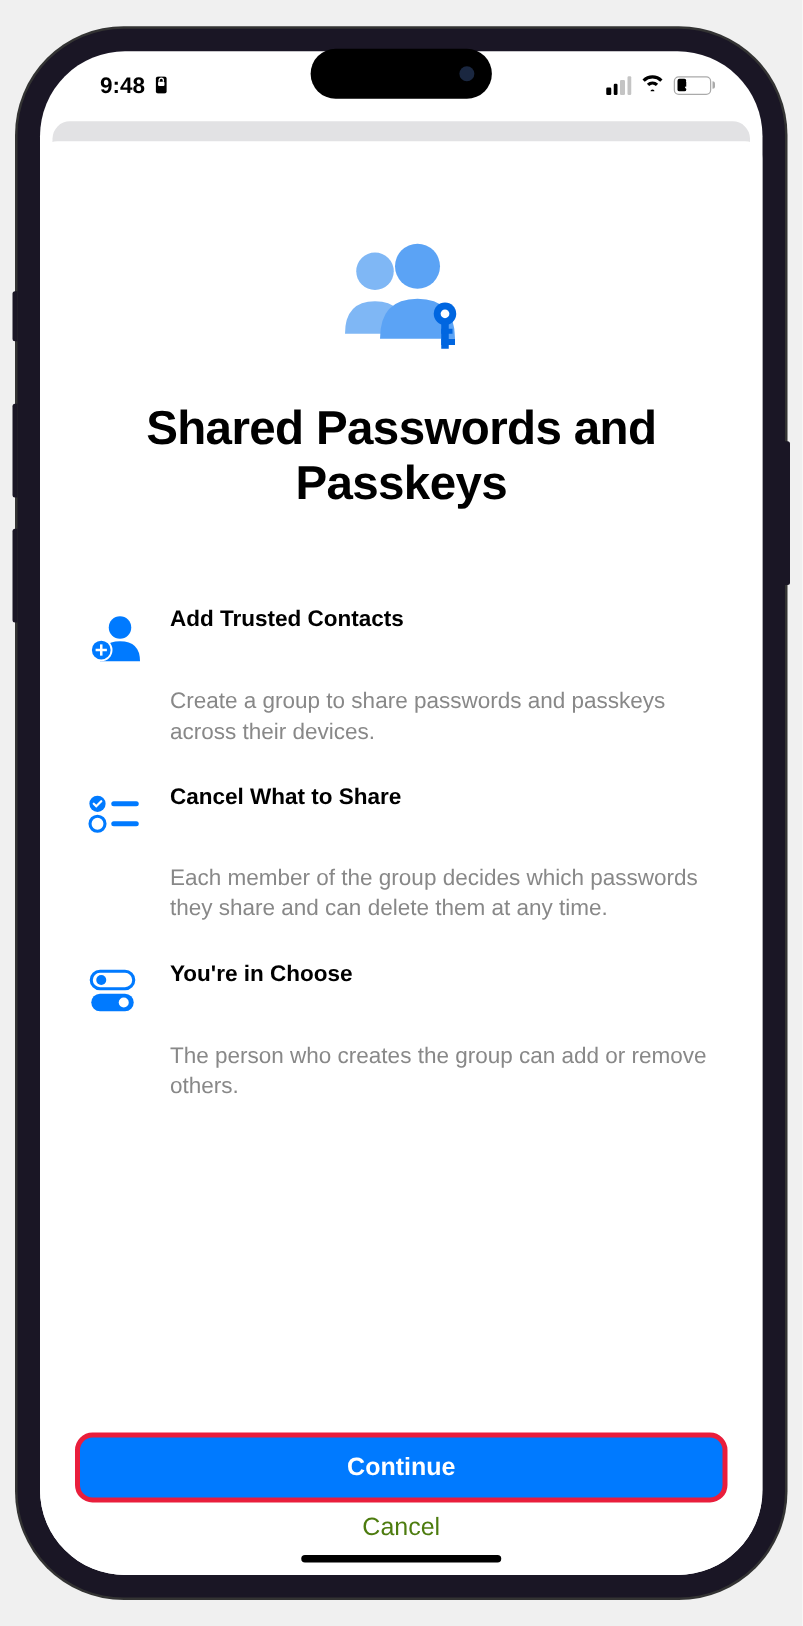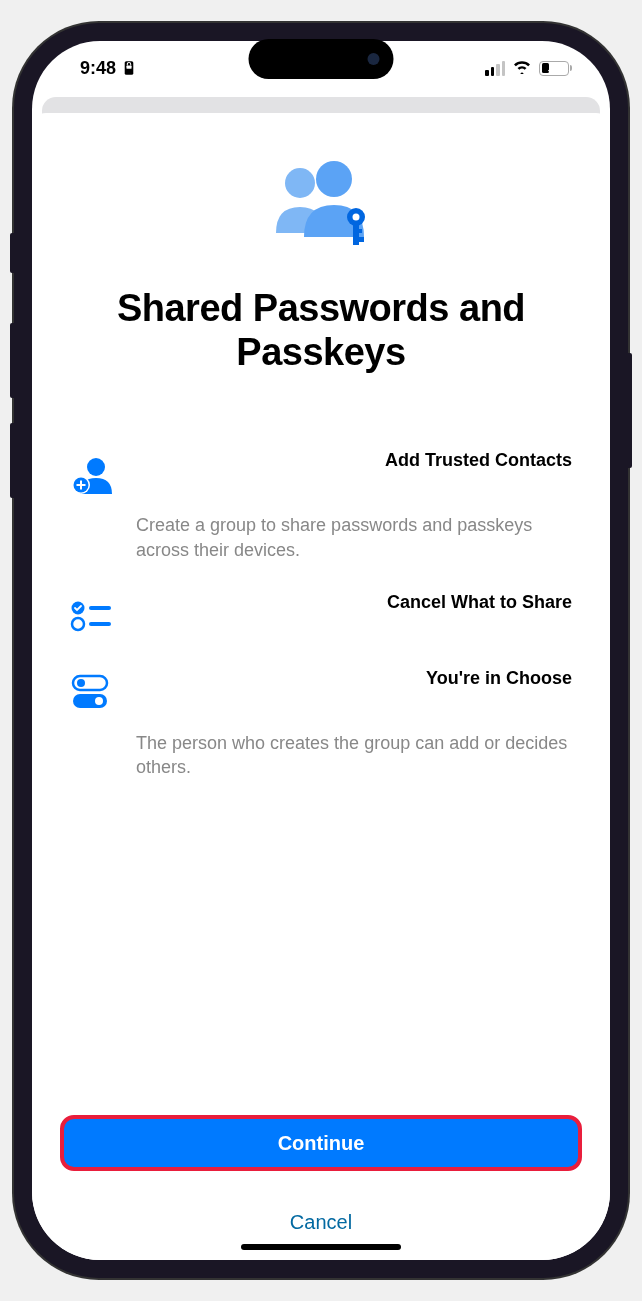--- a/index.html
+++ b/index.html
@@ -188,21 +188,21 @@
       right: 0;
       bottom: 0;
       background: #fff;
       border-radius: 14px 14px 0 0;
       display: flex;
       flex-direction: column;
       padding: 0 28px;
     }
     .hero-section {
       text-align: center;
-      padding-top: 46px;
+      padding-top: 80px;
     }
     .hero-icon {
       display: inline-block;
       margin-bottom: 36px;
     }
     .page-title {
       font-size: 38px;
       font-weight: 700;
       line-height: 1.15;
       color: #000;
@@ -229,21 +229,20 @@
       margin-top: 2px;
     }
     .feature-text {
       flex: 1;
     }
     .feature-title {
       font-size: 18px;
       font-weight: 600;
       color: #000;
       margin-bottom: 2px;
-      text-align: right;
     }
     .feature-desc {
       font-size: 18px;
       color: #888;
       line-height: 1.35;
       margin-top: 42px;
     }
     .button-area {
       padding-bottom: 18px;
     }
@@ -253,27 +252,27 @@
       background: #007aff;
       color: #fff;
       border: 4px solid #e91e3c;
       border-radius: 14px;
       font-size: 20px;
       font-weight: 600;
       cursor: pointer;
       display: flex;
       align-items: center;
       justify-content: center;
-      margin-bottom: 32px;
+      margin-bottom: 1px;
     }
     .secondary-button {
       width: 100%;
       background: none;
       border: none;
-      color: #0369a1;
+      color: #4d7c0f;
       font-size: 20px;
       font-weight: 400;
       cursor: pointer;
       padding: 8px 0;
     }
     .home-indicator {
       position: absolute;
       bottom: 10px;
       left: 50%;
       transform: translateX(-50%);
@@ -380,35 +379,36 @@
             <svg width="44" height="36" viewBox="0 0 44 36">
               <circle cx="8" cy="10" r="6.5" fill="#007aff"></circle>
               <path d="M5 10 l2 2 l4 -4" stroke="#fff" stroke-width="1.8" fill="none" stroke-linecap="round"></path>
               <rect x="19" y="8" width="22" height="4" rx="2" fill="#007aff"></rect>
               <circle cx="8" cy="26" r="6" stroke="#007aff" stroke-width="2.5" fill="none"></circle>
               <rect x="19" y="24" width="22" height="4" rx="2" fill="#007aff"></rect>
             </svg>
           </div>
           <div class="feature-text">
             <div class="feature-title">Cancel What to Share</div>
+            <div class="feature-desc">Each member of the group decides which passwords they share and can delete them at any time.</div>
           </div>
         </div>
 
         <div class="feature-row">
           <div class="feature-icon">
             <svg width="44" height="40" viewBox="0 0 44 40">
               <rect x="3" y="4" width="34" height="14" rx="7" stroke="#007aff" stroke-width="2.5" fill="none"></rect>
               <circle cx="11" cy="11" r="4" fill="#007aff"></circle>
               <rect x="3" y="22" width="34" height="14" rx="7" fill="#007aff"></rect>
               <circle cx="29" cy="29" r="4" fill="#fff"></circle>
             </svg>
           </div>
           <div class="feature-text">
             <div class="feature-title">You're in Choose</div>
-            <div class="feature-desc">The person who creates the group can add or decides others.</div>
+            <div class="feature-desc">The person who creates the group can add or remove others.</div>
           </div>
         </div>
 
       </div>
 
       <div class="button-area">
         <button class="primary-button">
           <span>Continue</span>
         </button>
         <button class="secondary-button">Cancel</button>

